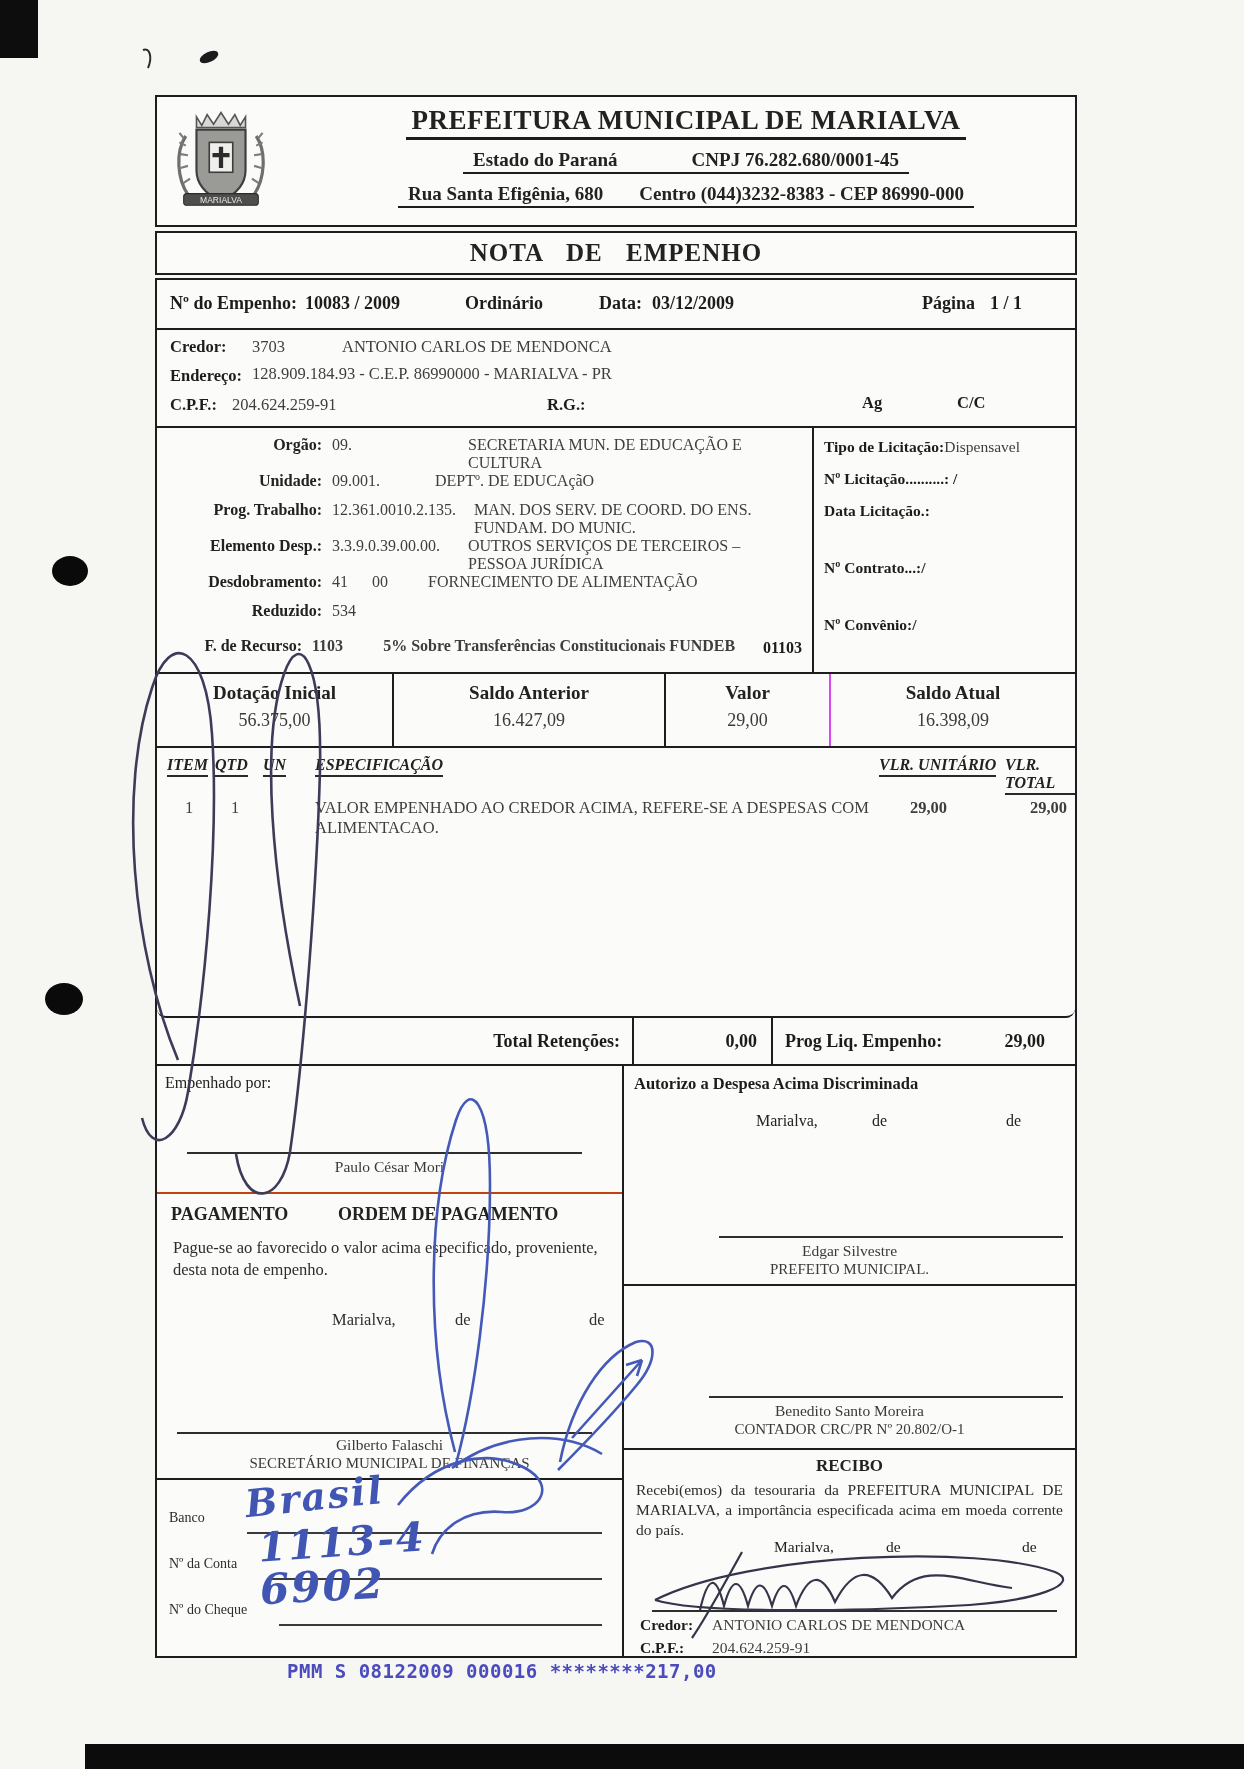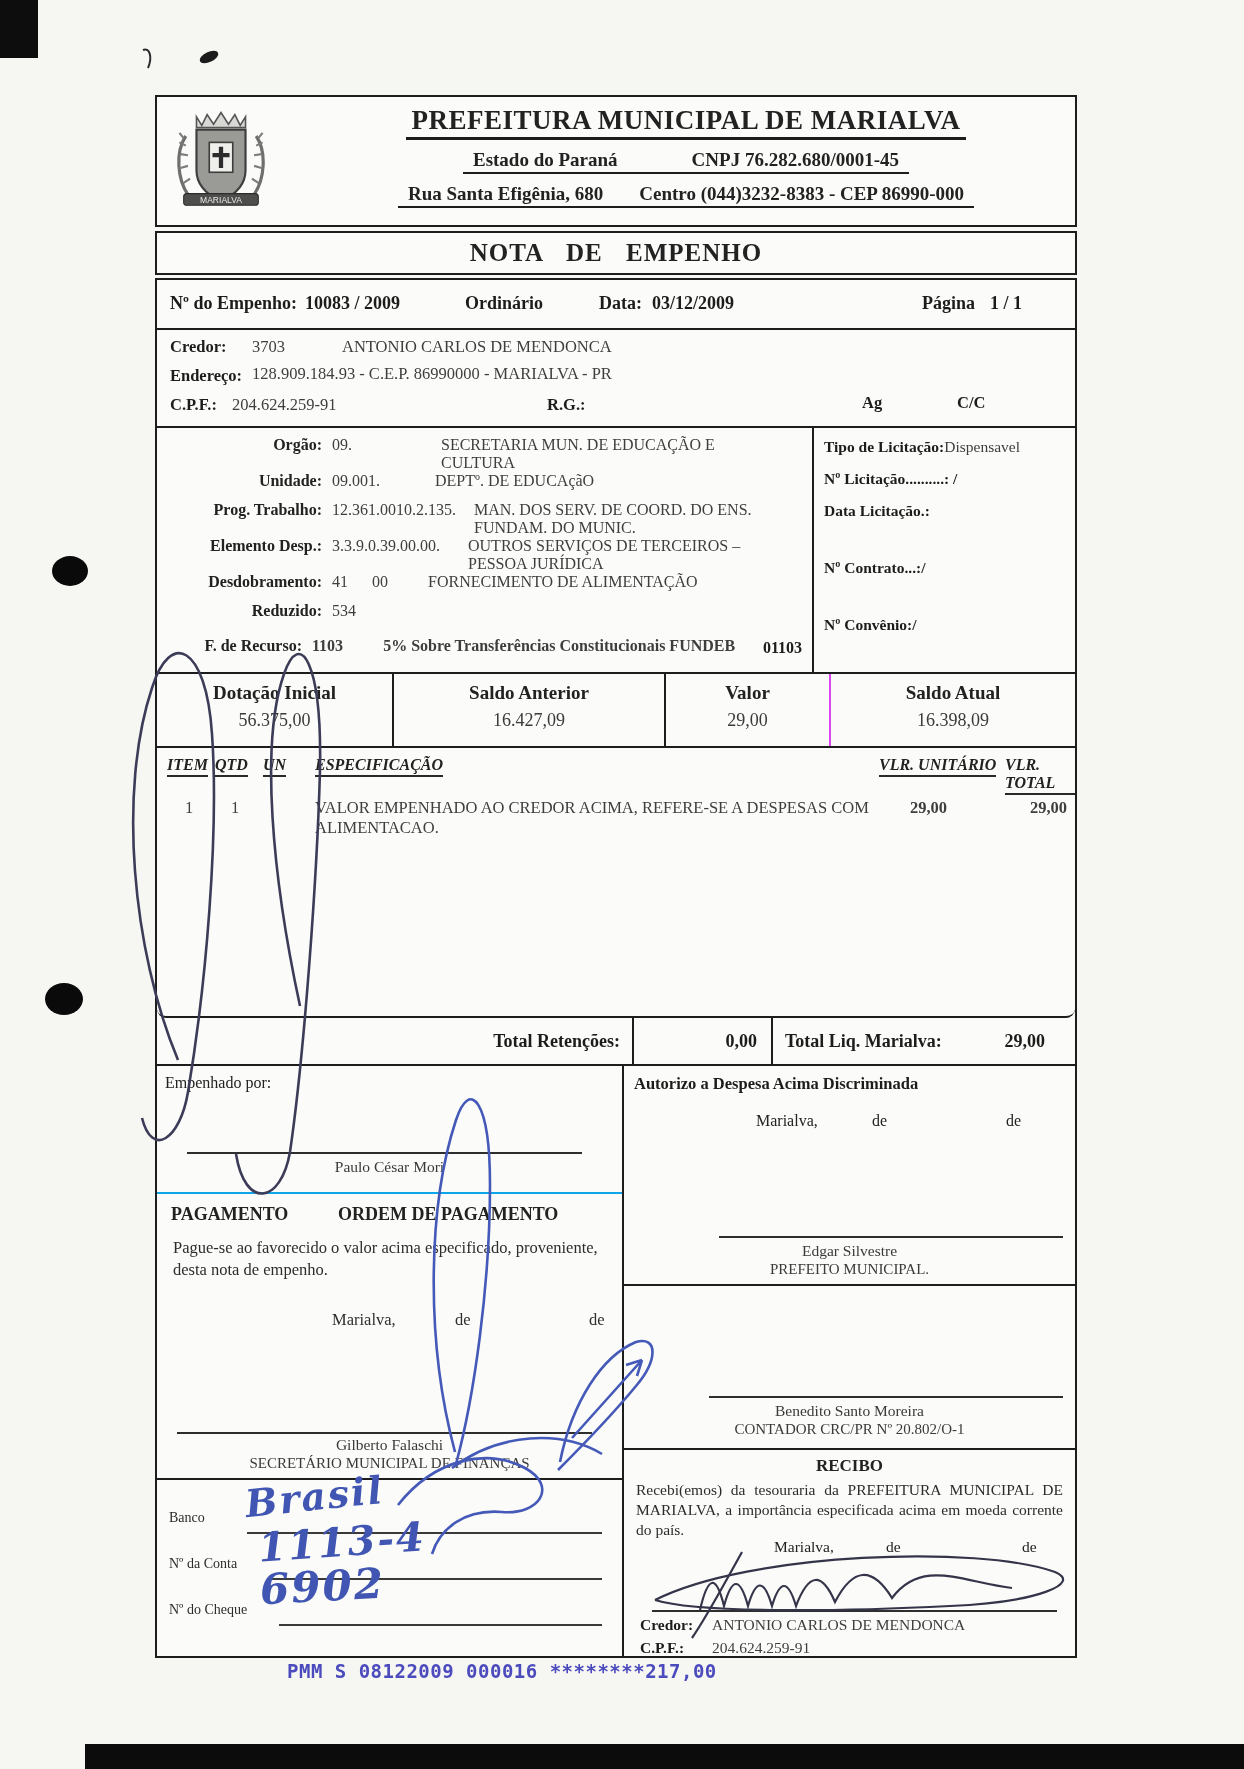--- a/index.html
+++ b/index.html
@@ -61,21 +61,21 @@
   .t1{width:463px;text-align:right;padding-right:12px;border-right:2px solid #1d1d1d;
       height:100%;line-height:46px;}
   .t2{width:123px;text-align:right;padding-right:14px;border-right:2px solid #1d1d1d;
       height:100%;line-height:46px;}
   .t3{padding-left:12px;}
   .t4{flex:1;text-align:right;padding-right:30px;}
   
   .bgrid{display:flex;}
   .bg-left{width:465px;border-right:2px solid #1d1d1d;flex:none;}
   .bg-right{flex:1;}
-  .empenhado-box{height:126px;border-bottom:2px solid #0ea5e9;position:relative;font-size:16px;}
+  .empenhado-box{height:126px;border-bottom:2px solid #c2410c;position:relative;font-size:16px;}
   .sig-line{position:absolute;border-top:2px solid #2e2e2e;}
   .sig-name{position:absolute;width:100%;text-align:center;font-size:15.5px;color:#3a3a3a;}
   .pagamento-box{height:284px;border-bottom:2px solid #1d1d1d;position:relative;font-size:16.5px;}
   .pag-titles{display:flex;padding:10px 14px 0 14px;}
   .pag-t1{font-weight:bold;font-size:18px;}
   .pag-t2{font-weight:bold;font-size:18px;flex:1;text-align:center;}
   .pag-body{padding:12px 20px 0 16px;color:#2c2c2c;line-height:1.35;}
   .date-line span{position:absolute;color:#2e2e2e;}
   .banco-box{height:174px;position:relative;font-size:14px;}
   .f-label{position:absolute;color:#2c2c2c;}
@@ -149,21 +149,21 @@
         <span class="v" style="left:75px;top:65px">204.624.259-91</span>
         <span class="b" style="left:390px;top:65px">R.G.:</span>
         <span class="b" style="left:705px;top:63px">Ag</span>
         <span class="b" style="left:800px;top:63px">C/C</span>
       </div>
 
       <div class="sec classif-wrap">
         <div class="classif-left">
           <div class="crow">
             <span class="clabel">Orgão:</span>
-            <span class="ccode" style="margin-right:89px">09.</span>
+            <span class="ccode" style="margin-right:116px">09.</span>
             <span class="cdesc">SECRETARIA MUN. DE EDUCAÇÃO E CULTURA</span>
           </div>
           <div class="crow">
             <span class="clabel">Unidade:</span>
             <span class="ccode" style="margin-right:55px">09.001.</span>
             <span class="cdesc">DEPTº. DE EDUCAçãO</span>
           </div>
           <div class="crow">
             <span class="clabel">Prog. Trabalho:</span>
             <span class="ccode">12.361.0010.2.135.</span>
@@ -229,21 +229,21 @@
         <span class="cell" style="left:28px;top:50px">1</span>
         <span class="cell" style="left:74px;top:50px">1</span>
         <span class="cell" style="left:158px;top:50px;width:565px">VALOR EMPENHADO AO CREDOR ACIMA, REFERE-SE A DESPESAS COM ALIMENTACAO.</span>
         <span class="cell b" style="left:700px;top:50px;width:90px;text-align:right">29,00</span>
         <span class="cell b" style="left:828px;top:50px;width:82px;text-align:right">29,00</span>
       </div>
 
       <div class="sec totais">
         <div class="t1 b">Total Retenções:</div>
         <div class="t2 b">0,00</div>
-        <div class="t3 b">Total Liq. Marialva:</div>
+        <div class="t3 b">Prog Liq. Empenho:</div>
         <div class="t4 b">29,00</div>
       </div>
 
       <div class="bgrid">
         <div class="bg-left">
           <div class="empenhado-box">
             <span style="position:absolute;left:8px;top:8px">Empenhado por:</span>
             <div class="sig-line" style="left:30px;right:40px;top:86px"></div>
             <div class="sig-name" style="top:92px">Paulo César Mori</div>
           </div>

